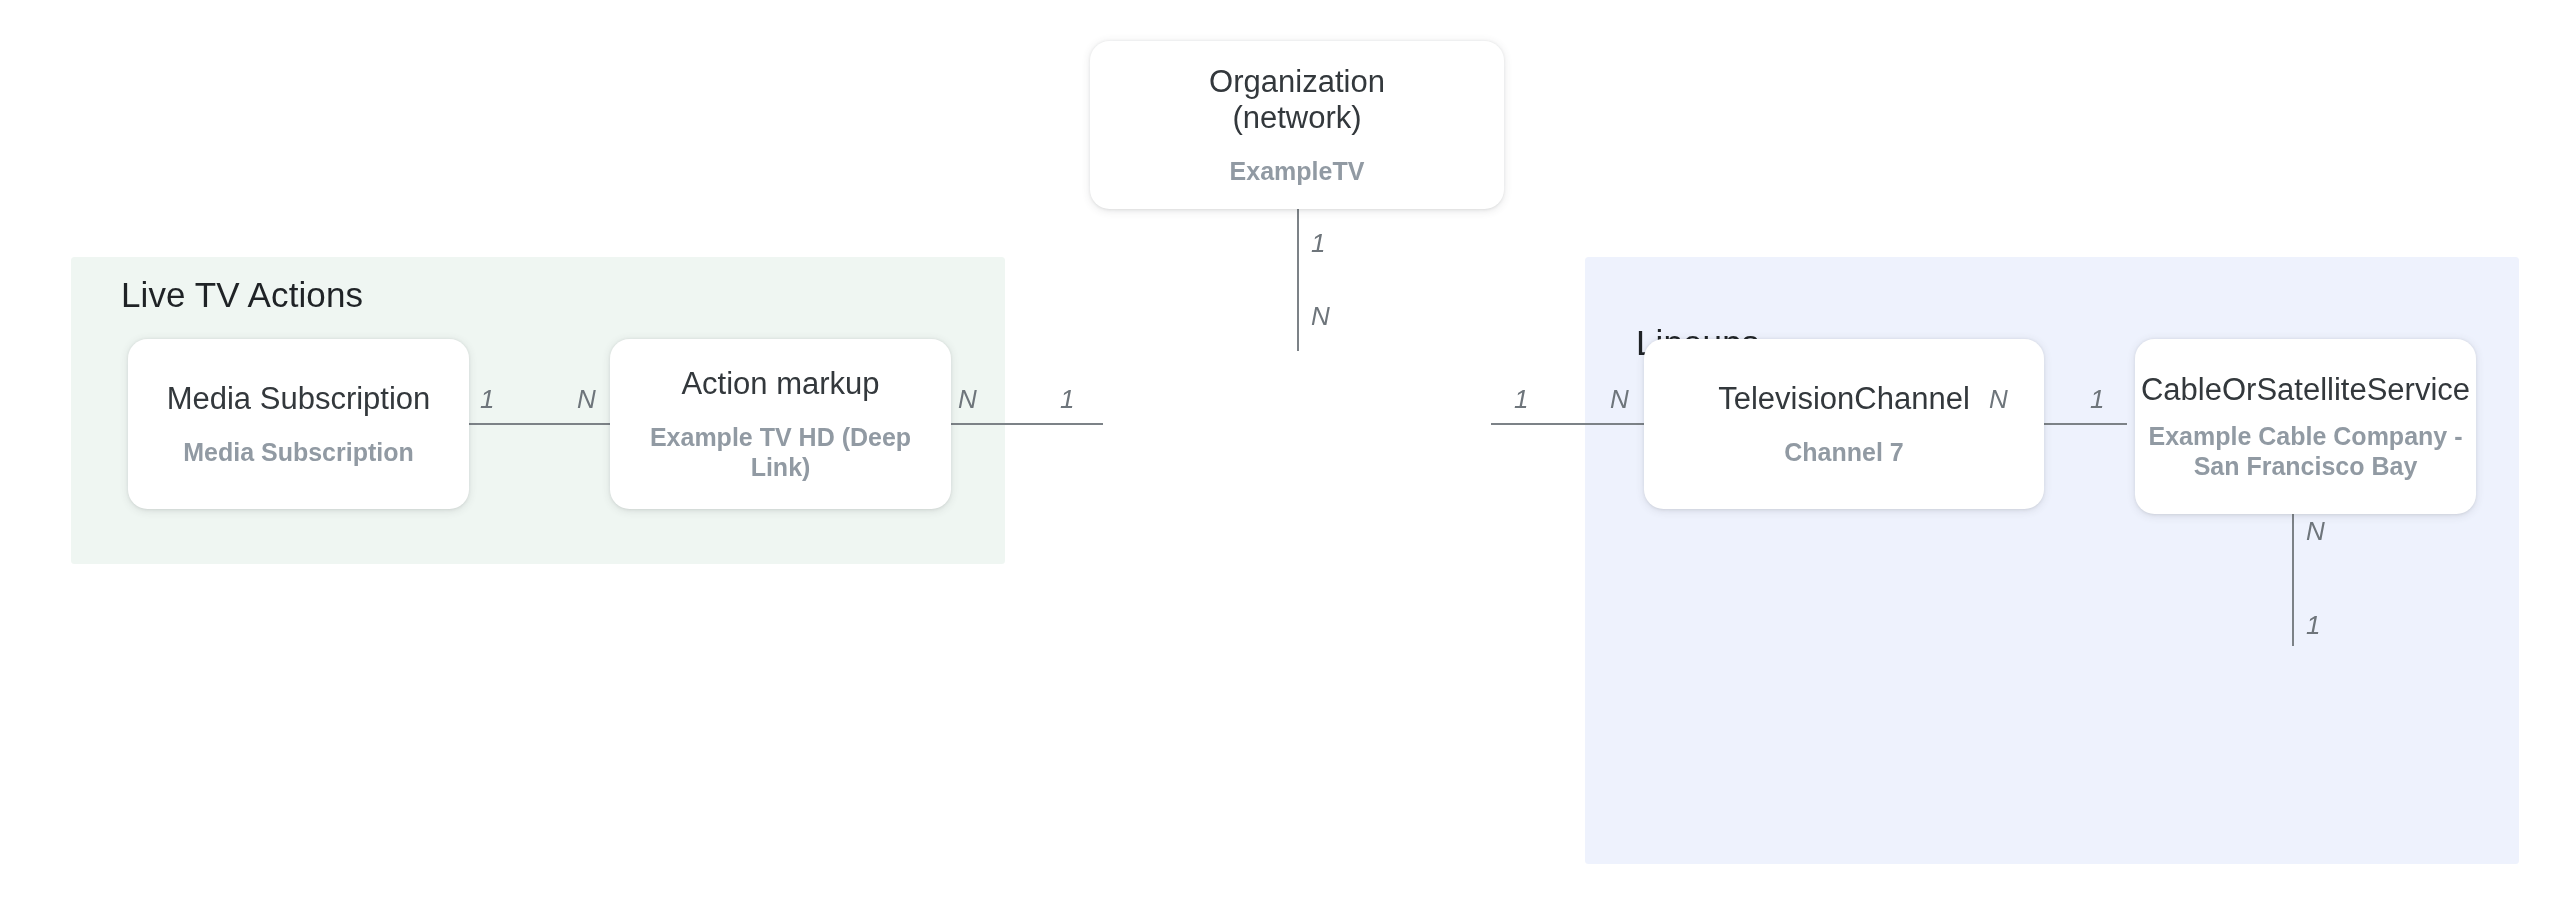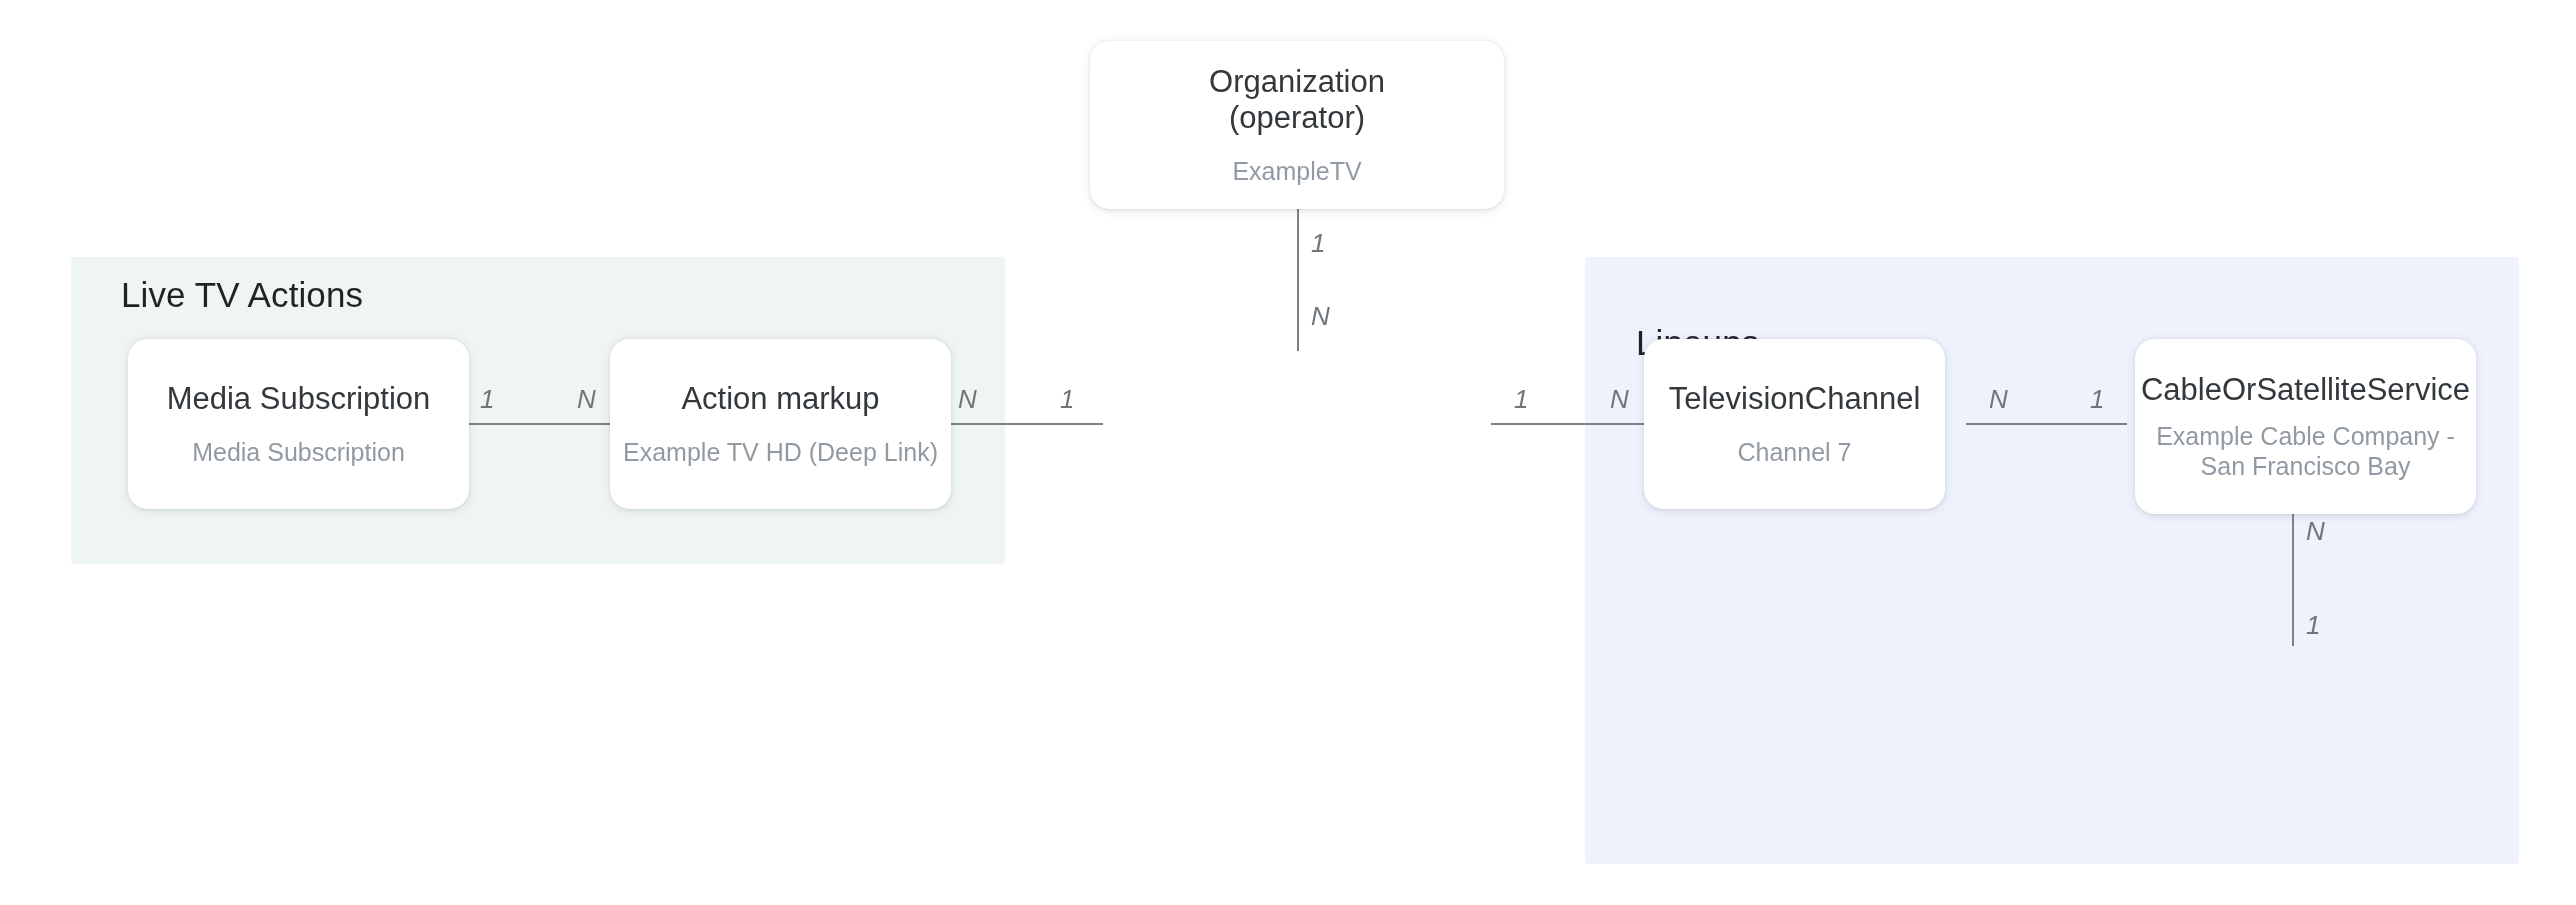--- a/index.html
+++ b/index.html
@@ -51,21 +51,21 @@
     font-size: 31px;
     font-weight: 400;
     color: #33383c;
     line-height: 1.17;
     text-align: center;
     white-space: pre-line;
   }
   .card-subtitle {
     margin-top: 19.5px;
     font-size: 25px;
-    font-weight: 400;
+    font-weight: 700;
     color: #919aa3;
     line-height: 1.2;
     text-align: center;
     white-space: pre-line;
   }
 
   
   .edge-h {
     position: absolute;
     height: 0;
@@ -108,36 +108,36 @@
   <div class="edge-h" style="left:938px; top:423px; width:165px;"></div>
 
   <div class="edge-h" style="left:1491px; top:423px; width:177px;"></div>
 
   <div class="edge-h" style="left:1966px; top:423px; width:161px;"></div>
 
   <div class="edge-v" style="left:2292px; top:513px; height:133px;"></div>
 
   <div class="card" style="left:1090px; top:41px; width:414px; height:168px;">
     <div class="card-title">Organization
-(operator)</div>
+(network)</div>
     <div class="card-subtitle">ExampleTV</div>
   </div>
 
   <div class="card" style="left:128px; top:339px; width:341px; height:170px;">
     <div class="card-title">Media Subscription</div>
     <div class="card-subtitle">Media Subscription</div>
   </div>
 
   <div class="card" style="left:610px; top:339px; width:341px; height:170px;">
     <div class="card-title">Action markup</div>
     <div class="card-subtitle">Example TV HD (Deep Link)</div>
   </div>
 
 
-  <div class="card" style="left:1644px; top:339px; width:301px; height:170px;">
+  <div class="card" style="left:1644px; top:339px; width:400px; height:170px;">
     <div class="card-title">TelevisionChannel</div>
     <div class="card-subtitle">Channel 7</div>
   </div>
 
   <div class="card" style="left:2123px; top:339px; width:341px; height:175px;margin-left:12px;">
     <div class="card-title">CableOrSatelliteService</div>
     <div class="card-subtitle" style="margin-top:12.4px;">Example Cable Company -
 San Francisco Bay</div>
   </div>
 

